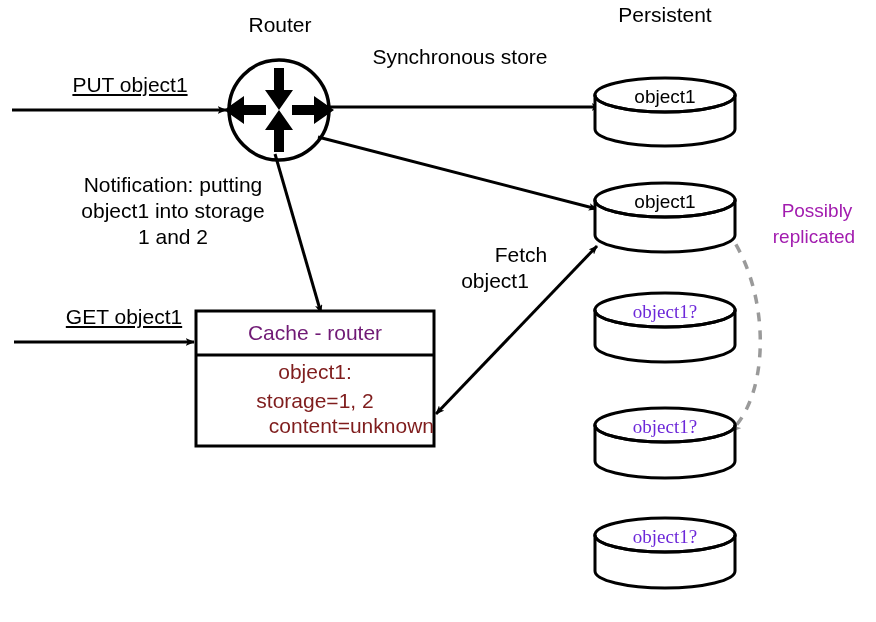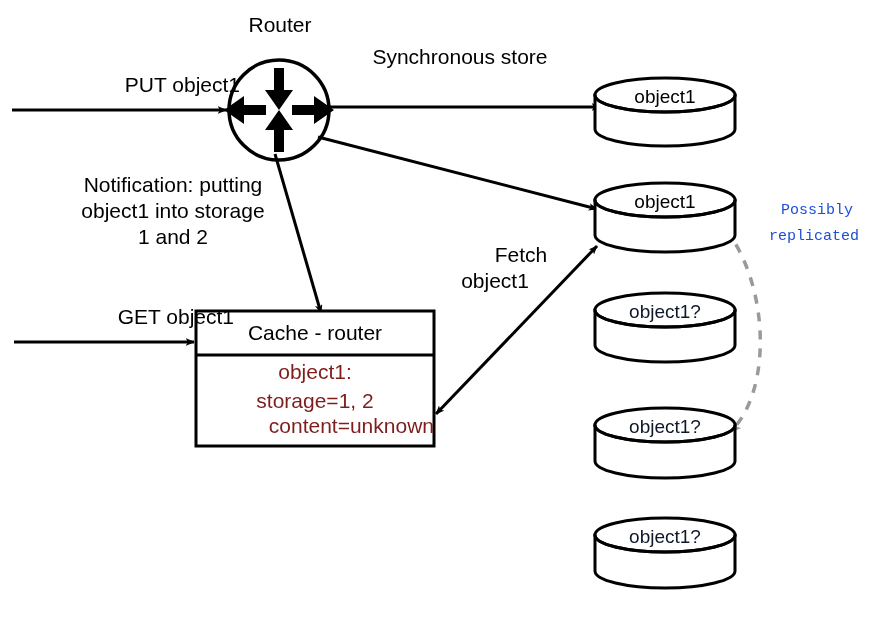--- a/index.html
+++ b/index.html
@@ -28,48 +28,48 @@
   .lbl {
     position: absolute;
     color: #000000;
     font-family: "Liberation Sans", sans-serif;
     font-size: 21px;
     line-height: 26px;
     white-space: pre;
     text-align: center;
     letter-spacing: 0px;
   }
-  .lbl-left { text-align: right; }
+  .lbl-left { text-align: center; text-decoration: underline; }
   .cyl-label {
     position: absolute;
     font-family: "Liberation Sans", sans-serif;
     font-size: 19px;
     line-height: 22px;
     text-align: center;
     white-space: pre;
     color: #000000;
   }
-  .cyl-label.faded { color: #0f172a; }
+  .cyl-label.faded { color: #6d28d9; font-family: Liberation Serif, serif; }
   .gray-note {
     position: absolute;
-    color: #1d4ed8;
-    font-family: Liberation Mono, monospace;
-    font-size: 15px;
+    color: #a21caf;
+    font-family: Liberation Sans, sans-serif;
+    font-size: 19px;
     line-height: 26px;
     text-align: center;
     white-space: pre;
   }
   .box-title {
     position: absolute;
     font-family: "Liberation Sans", sans-serif;
     font-size: 21px;
     line-height: 26px;
     text-align: center;
     white-space: pre;
-    color: #000000;
+    color: #701a75;
   }
   .box-body {
     position: absolute;
     font-family: "Liberation Sans", sans-serif;
     font-size: 21px;
     line-height: 27px;
     text-align: center;
     white-space: pre;
     color: #7f1d1d;
   }
@@ -154,20 +154,21 @@
       <path d="M595,535 v36 a70,17 0 0 0 140,0 v-36 z" fill="#ffffff" stroke="#000000" stroke-width="3"></path>
       <ellipse cx="665" cy="535" rx="70" ry="17" fill="#ffffff" stroke="#000000" stroke-width="3"></ellipse>
       <path d="M595,535 a70,17 0 0 0 140,0" fill="none" stroke="#000000" stroke-width="3"></path>
     </g>
   </svg>
 
   <div class="lbl" style="left:200px; top:12px; width:160px;">Router</div>
 
   <div class="lbl" style="left:330px; top:44px; width:260px;">Synchronous store</div>
 
+  <div class="lbl" style="left:570px; top:2px; width:190px;">Persistent</div>
 
   <div class="lbl lbl-left" style="left:20px; top:72px; width:220px;">PUT object1</div>
 
   <div class="lbl lbl-left" style="left:14px; top:304px; width:220px;">GET object1</div>
 
   <div class="lbl" style="left:48px; top:172px; width:250px;">Notification: putting</div>
   <div class="lbl" style="left:48px; top:198px; width:250px;">object1 into storage</div>
   <div class="lbl" style="left:48px; top:224px; width:250px;">1 and 2</div>
 
   <div class="lbl" style="left:456px; top:242px; width:130px;">Fetch</div>

